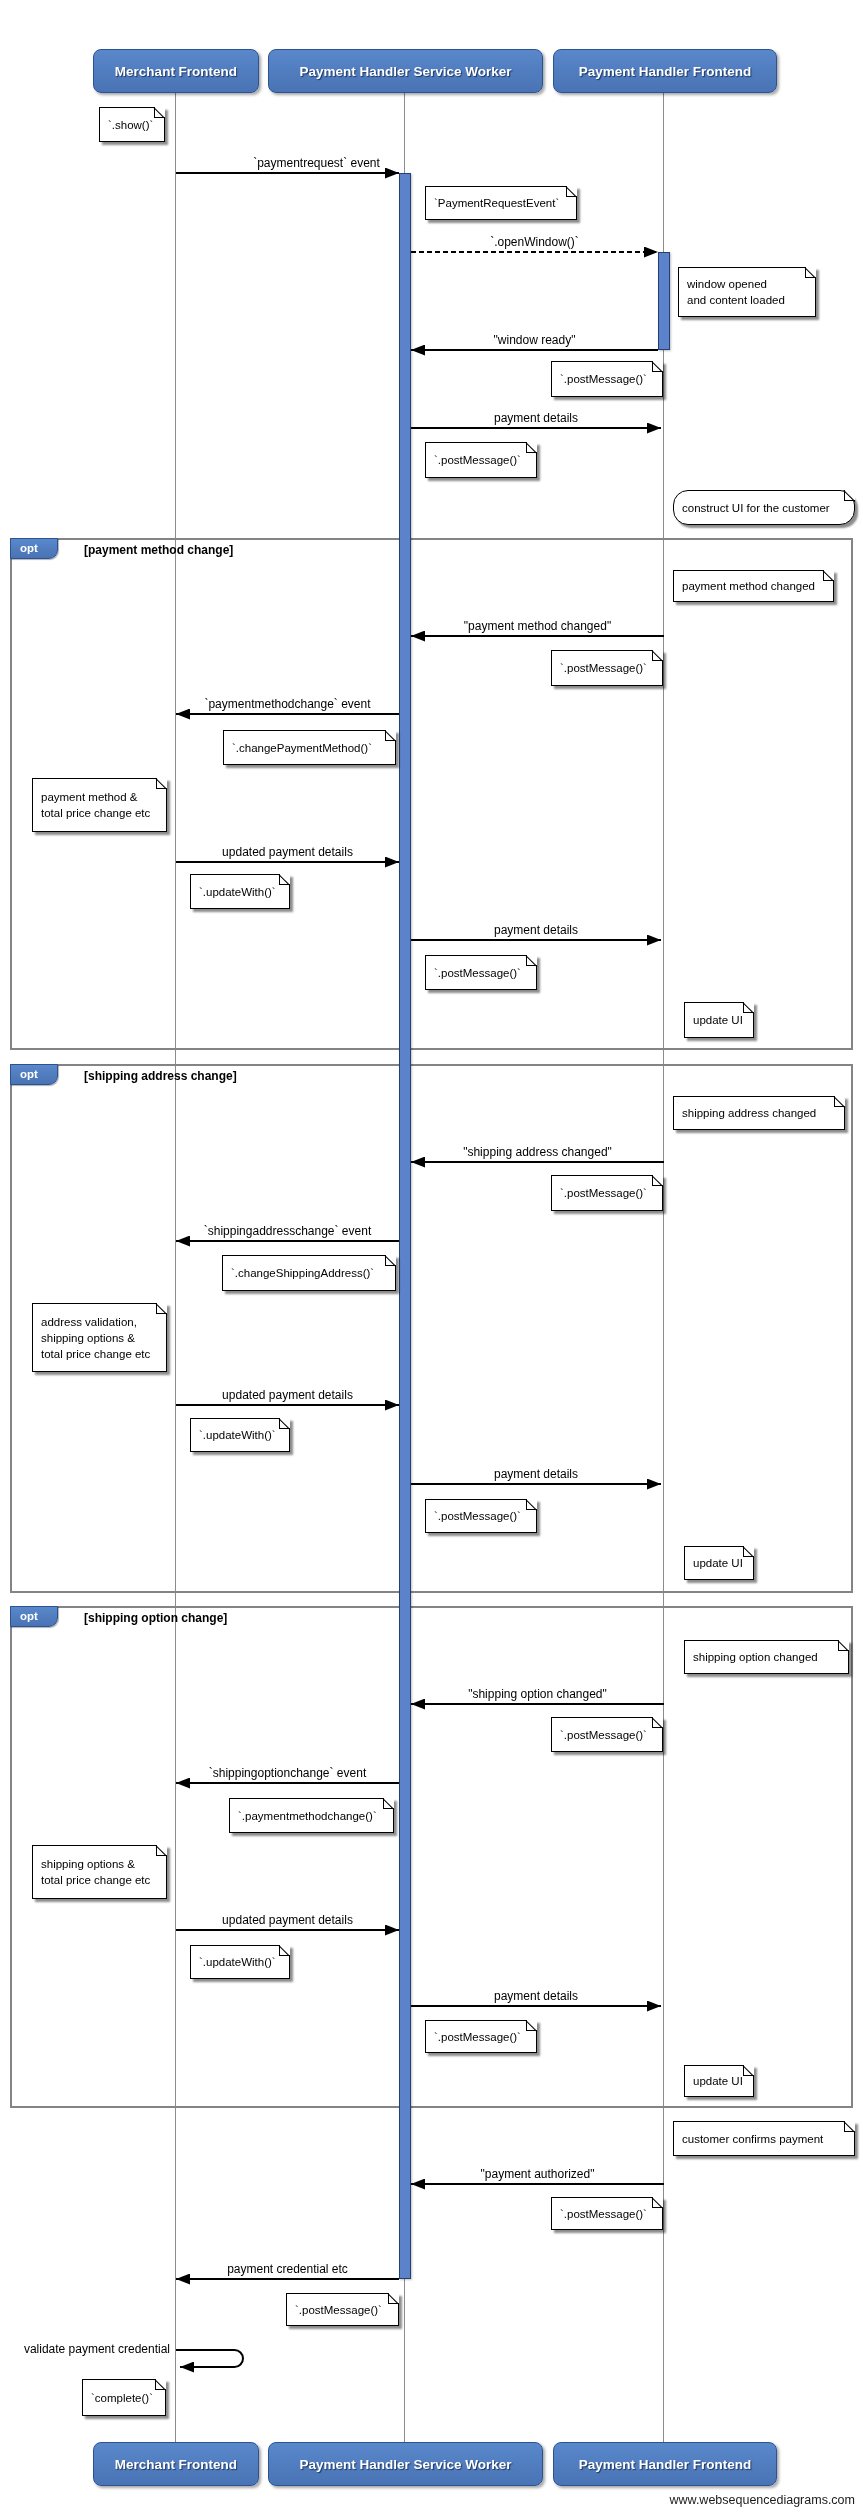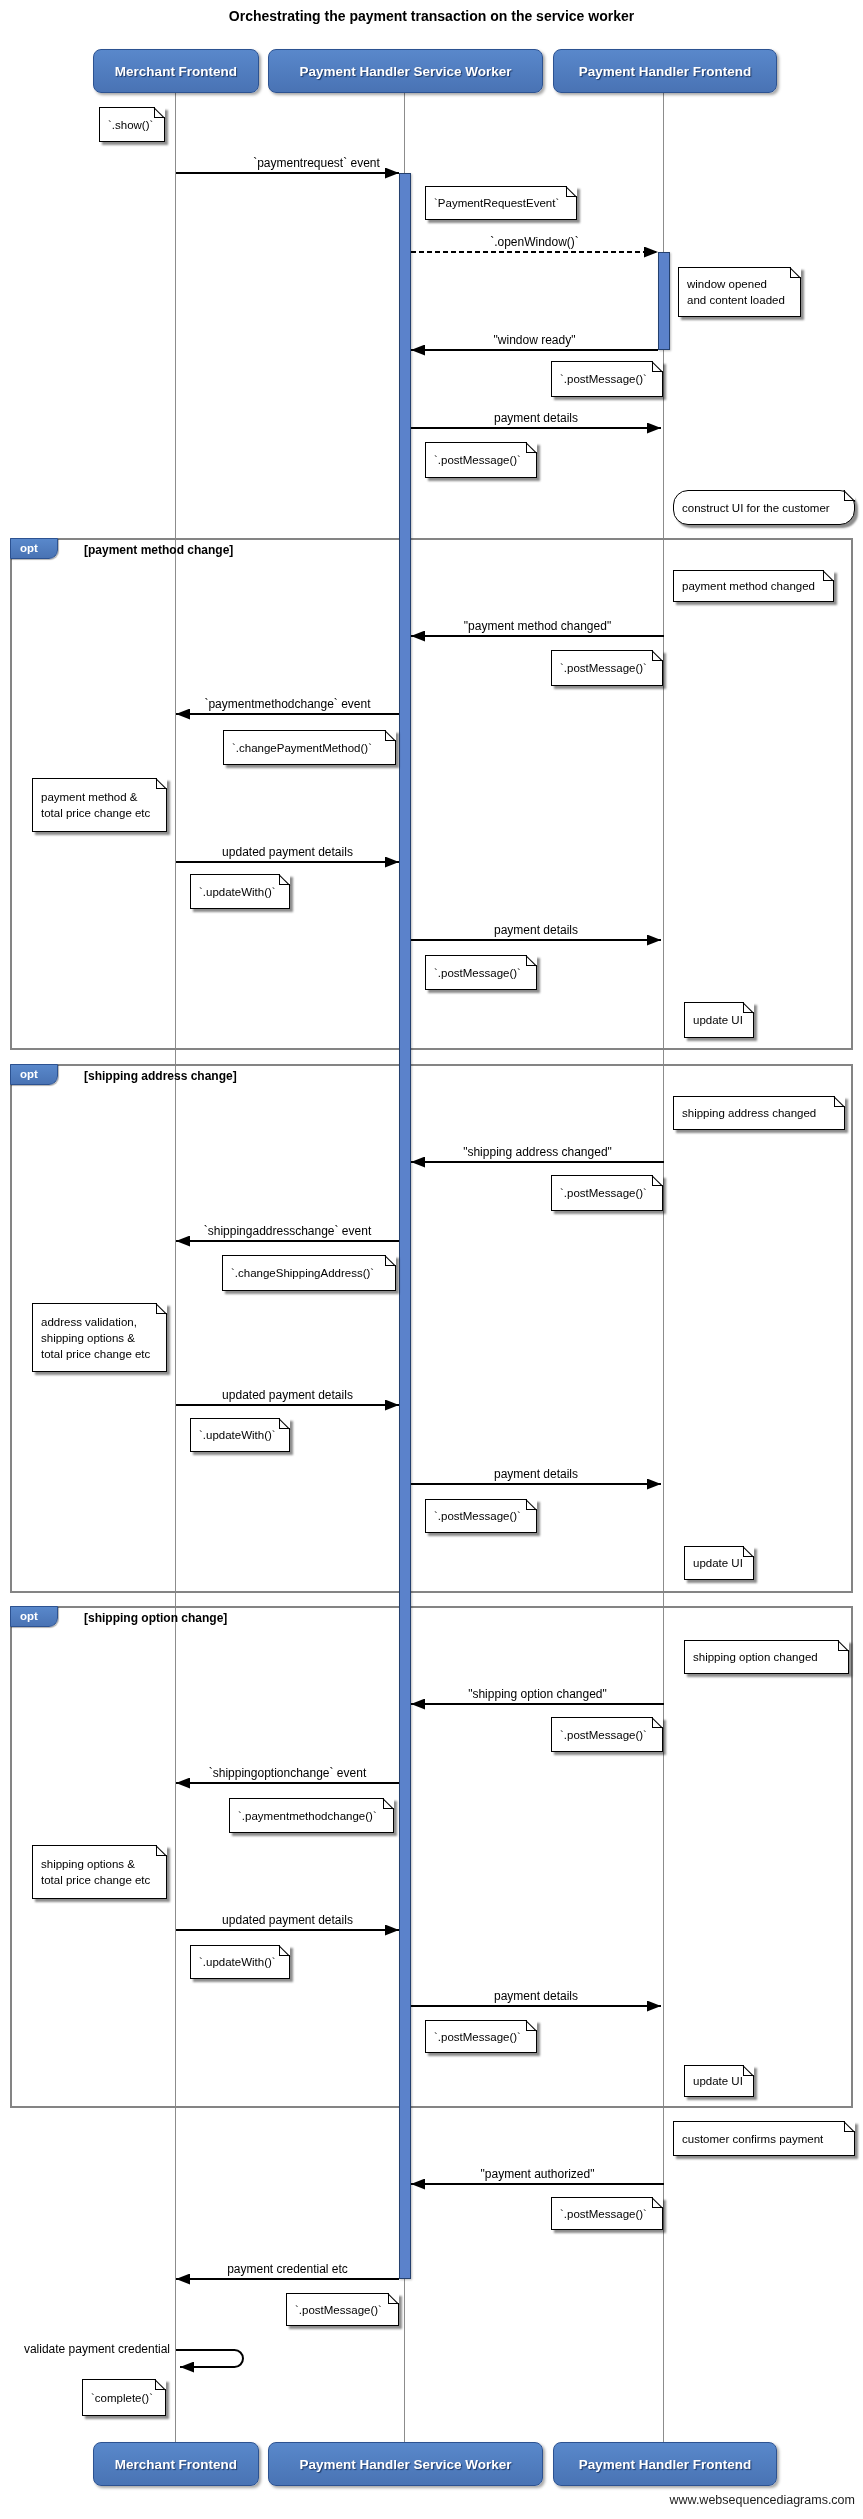--- a/index.html
+++ b/index.html
@@ -68,21 +68,20 @@
     text-align:right;
   }
   .watermark {
     position:absolute; right:8px; top:2493px; font-size:12.5px; color:#1a1a1a;
   }
 </style>
 </head>
 <body>
 
 <div id="canvas">
-  <div class="title">Orchestrating the payment transaction on the service worker</div>
 
   <svg id="diagram-svg" width="863" height="2519" viewBox="0 0 863 2519">
     <defs>
       <marker id="arrowhead" markerUnits="userSpaceOnUse" markerWidth="14" markerHeight="11" refX="14" refY="5.5" orient="auto">
         <path d="M0,0 L14,5.5 L0,11 Z" fill="#000"></path>
       </marker>
     </defs>
     <g id="lifelines-group">
         <line x1="175.5" x2="175.5" y1="93" y2="2442" stroke="#8c8c8c" stroke-width="1"></line>
         <line x1="404.5" x2="404.5" y1="93" y2="2442" stroke="#8c8c8c" stroke-width="1"></line>
@@ -154,21 +153,21 @@
     <div class="msg-label" style="left: 287.5px; top: 2262px;">payment credential etc</div>
     <div class="self-label" style="left: -130px; width: 300px; top: 2342px;">validate payment credential</div>
     <div class="note" style="left: 99px; top: 107px; width: 66px; height: 35px;">
       <span>`.show()`</span>
       <span class="fold"></span>
     </div>
     <div class="note" style="left: 425px; top: 186px; width: 152px; height: 34px;">
       <span>`PaymentRequestEvent`</span>
       <span class="fold"></span>
     </div>
-    <div class="note" style="left: 678px; top: 267px; width: 123px; height: 50px;">
+    <div class="note" style="left: 678px; top: 267px; width: 138px; height: 50px;">
       <span>window opened<br>and content loaded</span>
       <span class="fold"></span>
     </div>
     <div class="note" style="left: 551px; top: 361px; width: 112px; height: 36px;">
       <span>`.postMessage()`</span>
       <span class="fold"></span>
     </div>
     <div class="note" style="left: 425px; top: 442px; width: 112px; height: 36px;">
       <span>`.postMessage()`</span>
       <span class="fold"></span>

